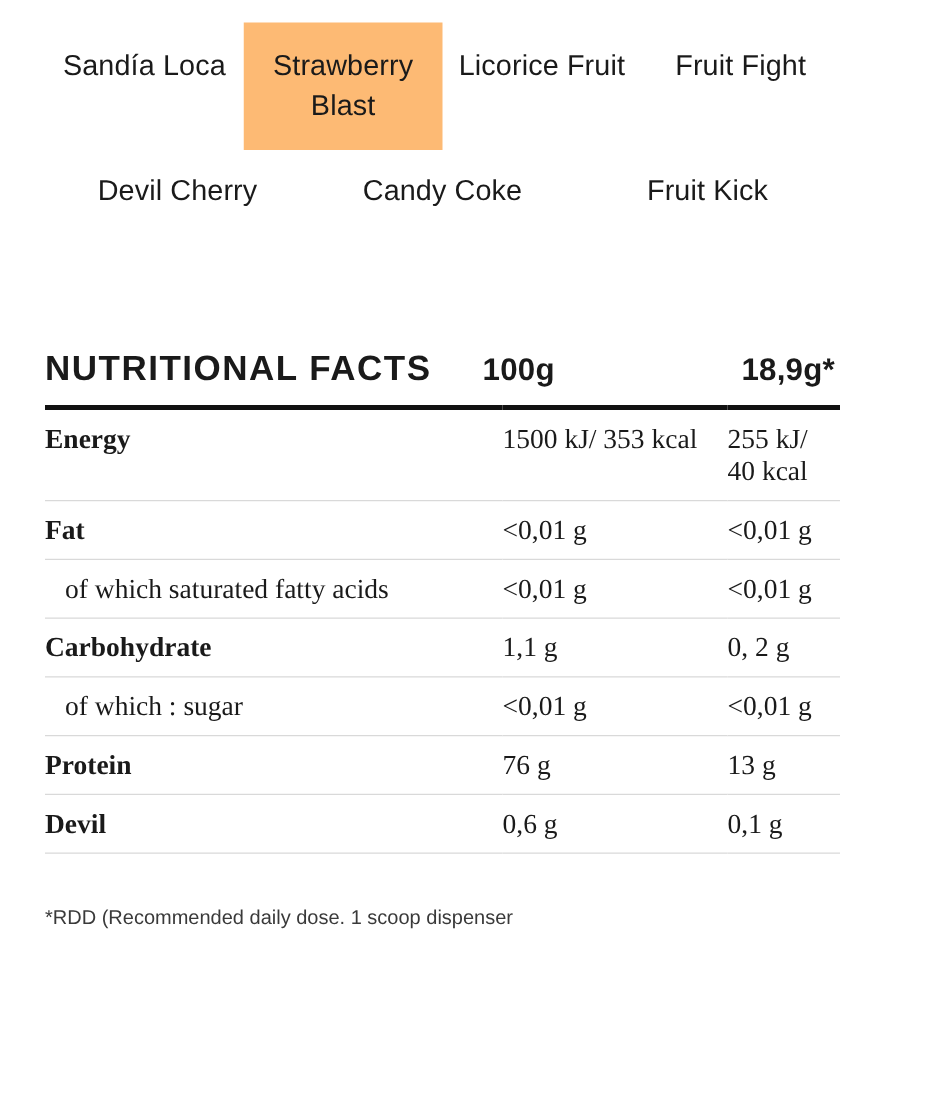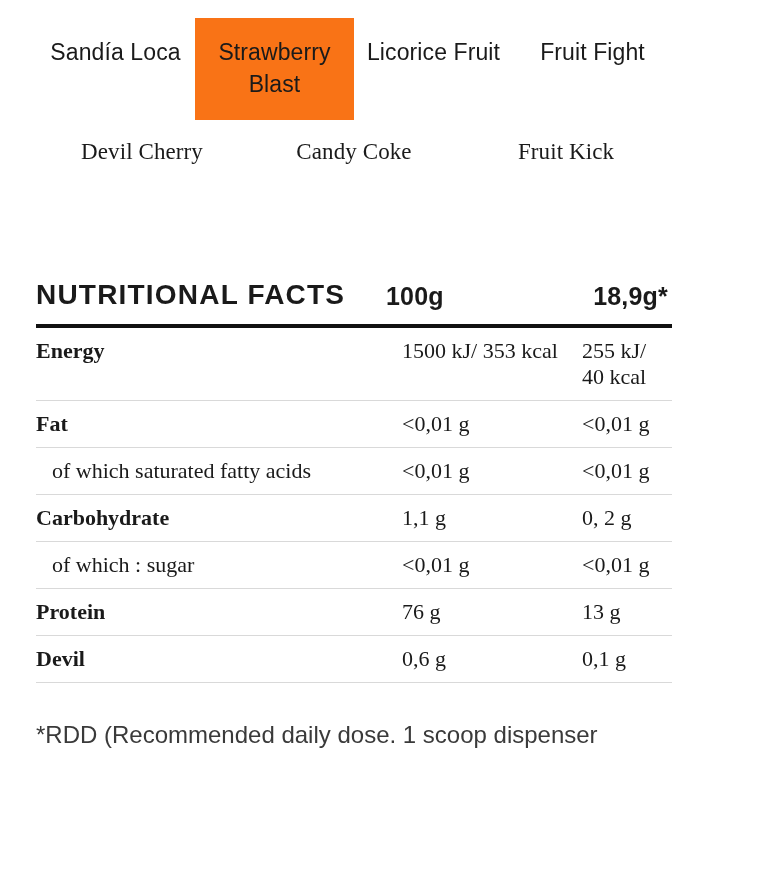--- a/index.html
+++ b/index.html
@@ -36,29 +36,28 @@
     text-align: center;
     font-size: 23px;
     line-height: 32px;
     color: #1a1a1a;
     padding: 18px 4px 20px 4px;
     box-sizing: border-box;
     cursor: pointer;
     letter-spacing: 0.1px;
   }
   .flavour-tab.selected {
-    background: #f97316;
+    background: #fdba74;
   }
   .flavour-row-2 {
     margin-top: 6px;
     padding-bottom: 6px;
   }
   .flavour-row-2 .flavour-tab {
     padding: 10px 4px 12px 4px;
-    font-family: Liberation Serif, serif;
   }
 
   
   .nutrition {
     margin-top: 92px;
     width: 100%;
   }
   .nutri-head {
     display: flex;
     align-items: flex-start;
@@ -114,21 +113,21 @@
   td.val {
     width: 180px;
     padding-left: 4px;
   }
   td.val2 {
     padding-left: 4px;
   }
 
   .footnote {
     margin-top: 38px;
-    font-size: 24px;
+    font-size: 16px;
     line-height: 28px;
     color: #3a3a3a;
     font-family: "Liberation Sans", sans-serif;
   }
 </style>
 </head>
 <body>
 
 <div class="page">
 

